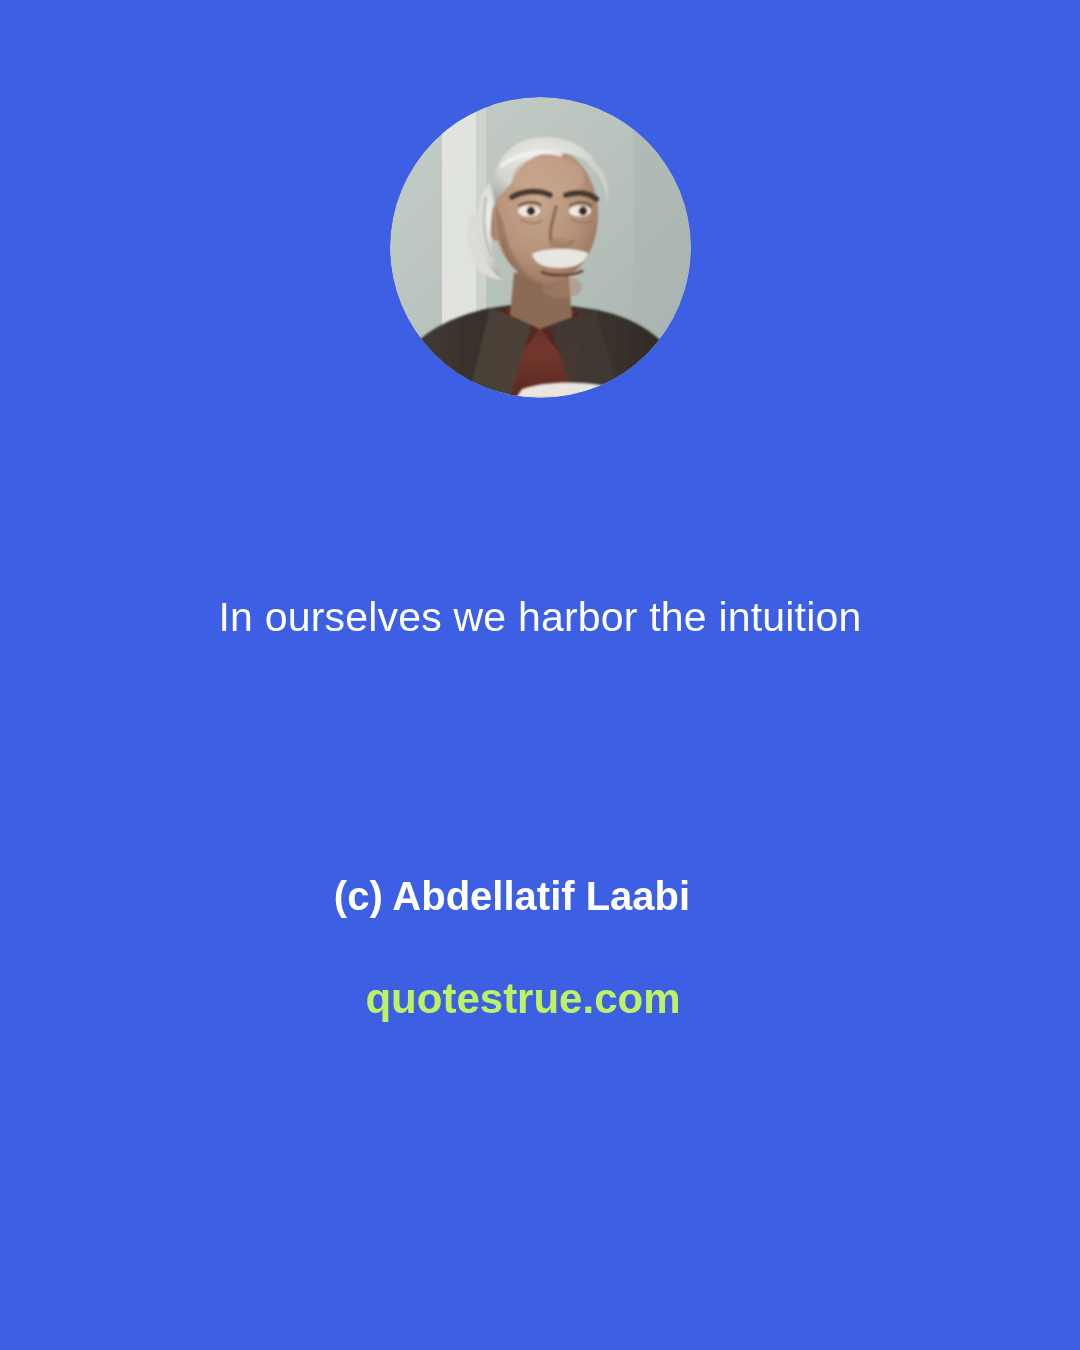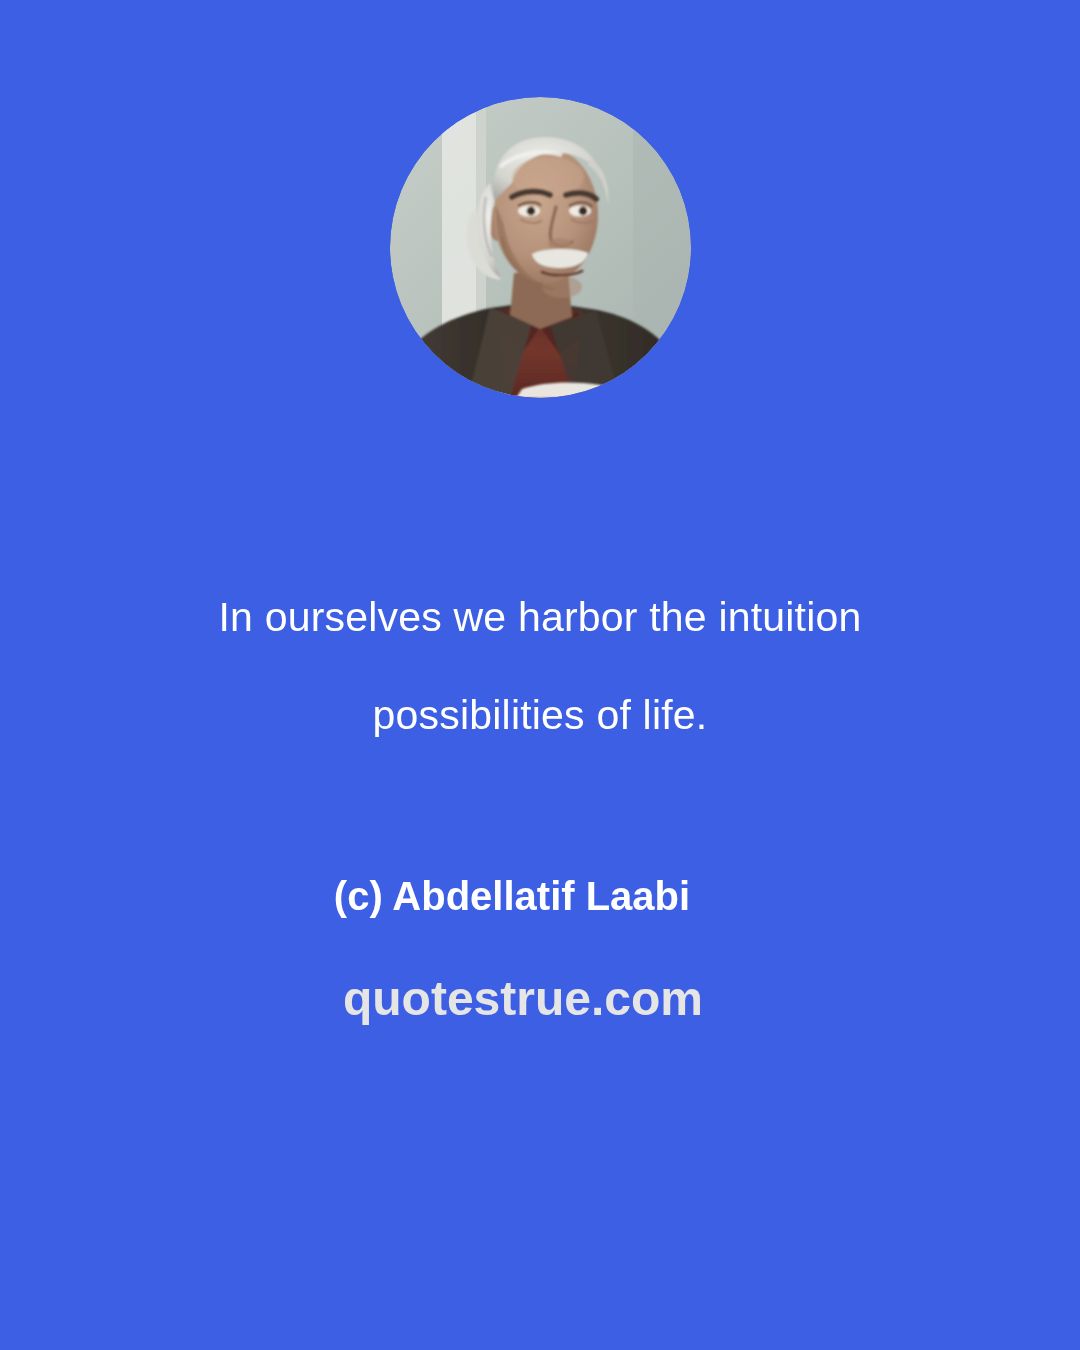--- a/index.html
+++ b/index.html
@@ -66,22 +66,22 @@
   #author-line {
     display: block;
     color: #ffffff;
     font-size: 40px;
     font-weight: 700;
     line-height: 60px;
     white-space: nowrap;
   }
   #source-line {
     display: block;
-    color: #e5e5e5;
-    font-size: 48px;
+    color: #bef264;
+    font-size: 42px;
     font-weight: 700;
     line-height: 60px;
     margin-top: 43px;
     white-space: nowrap;
     margin-left: 22px;
   }
 </style>
 </head>
 <body>
 
@@ -193,21 +193,20 @@
           <path d="M 112 140 C 116 168 136 188 164 192" stroke="#8d6a54" stroke-width="2.5" fill="none" opacity="0.6"></path>
         </g>
 
         <path d="M 132 292 C 160 282 206 284 238 294 L 246 301 L 126 301 Z" fill="#f2f0ea" opacity="0.95" filter="url(#soften)"></path>
       </g>
     </svg>
   </div>
 
   <div id="quote">
     <span class="quote-line">In ourselves we harbor the intuition</span>
-    <span class="quote-line">possibilities of life.</span>
   </div>
 
   <div id="attribution">
     <span id="author-line">(c) Abdellatif Laabi</span>
     <span id="source-line">quotestrue.com</span>
   </div>
 
 </div>
 
 </body></html>

